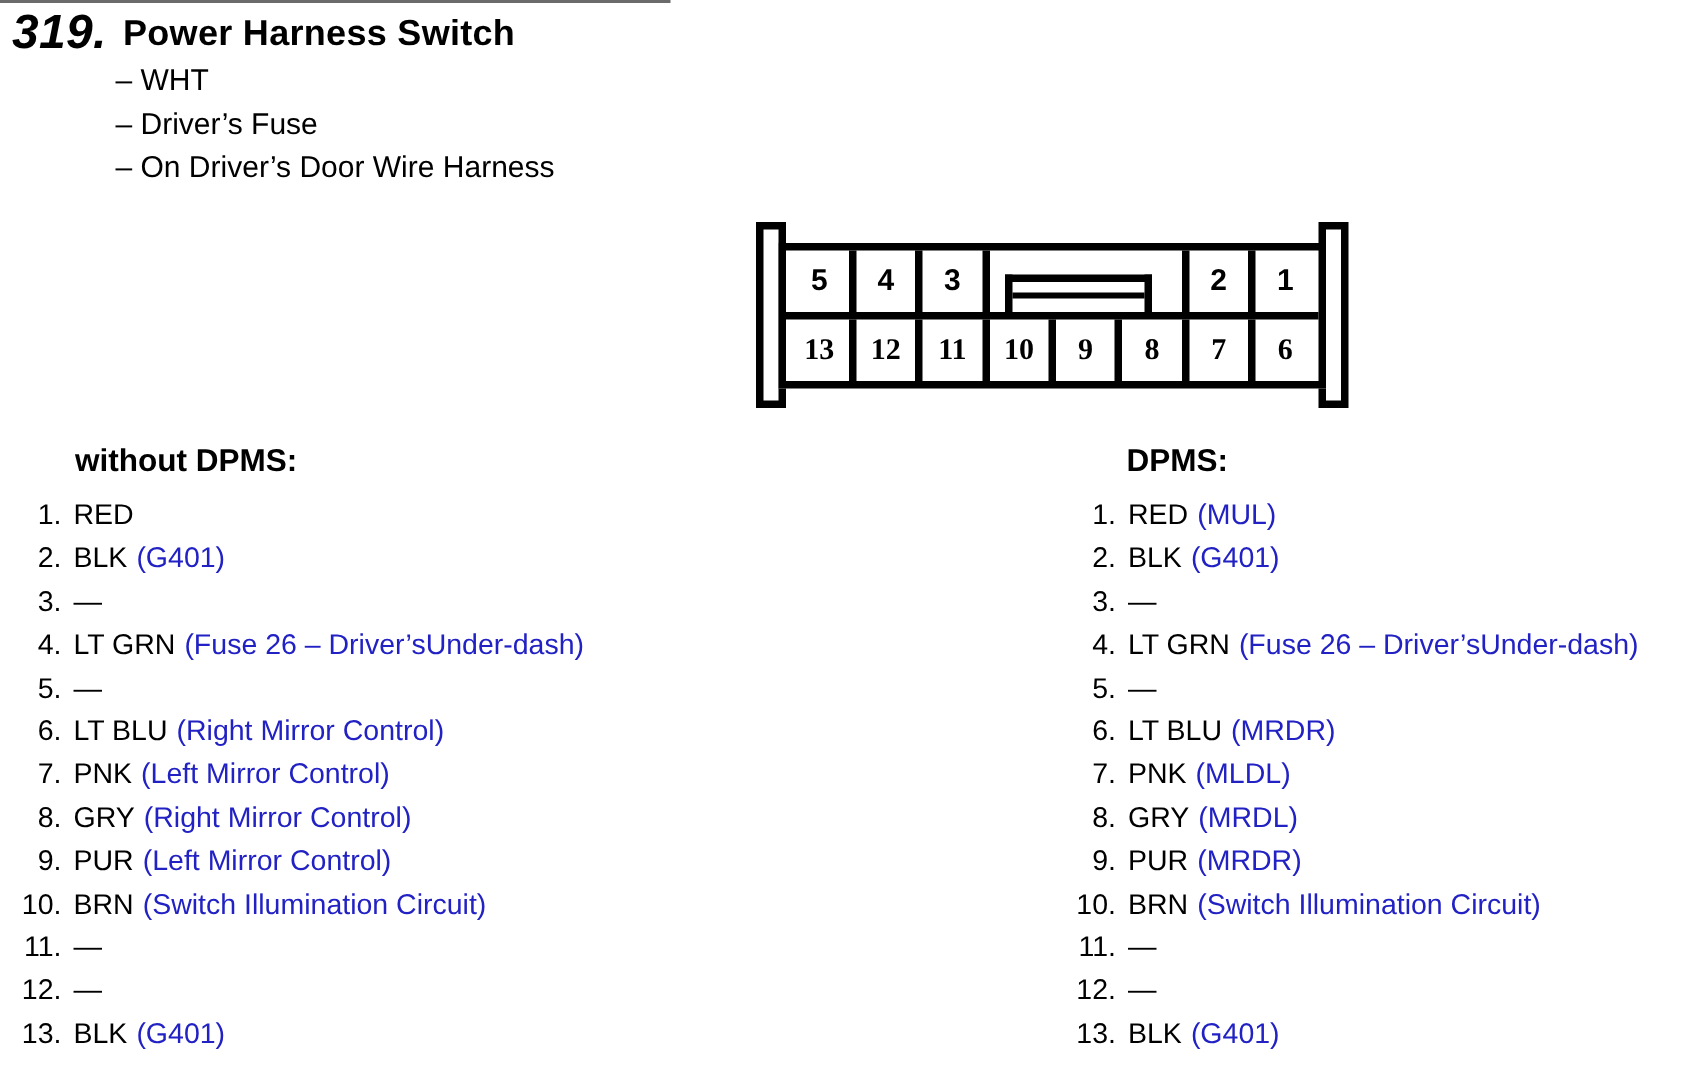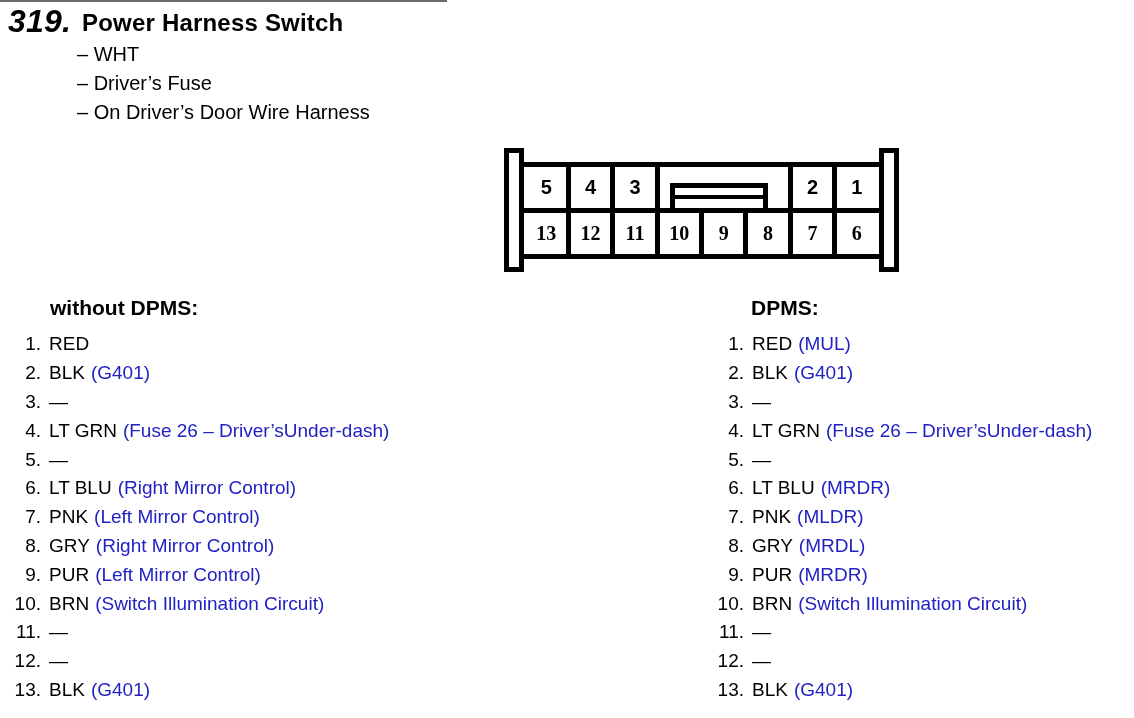--- a/index.html
+++ b/index.html
@@ -203,21 +203,21 @@
       <span class="pin-fn"></span>
     </li>
   <li>
       <span class="pin-num">6.</span>
       <span class="pin-wire">LT BLU</span>
       <span class="pin-fn">(MRDR)</span>
     </li>
   <li>
       <span class="pin-num">7.</span>
       <span class="pin-wire">PNK</span>
-      <span class="pin-fn">(MLDR)</span>
+      <span class="pin-fn">(MLDL)</span>
     </li>
   <li>
       <span class="pin-num">8.</span>
       <span class="pin-wire">GRY</span>
       <span class="pin-fn">(MRDL)</span>
     </li>
   <li>
       <span class="pin-num">9.</span>
       <span class="pin-wire">PUR</span>
       <span class="pin-fn">(MRDR)</span>

